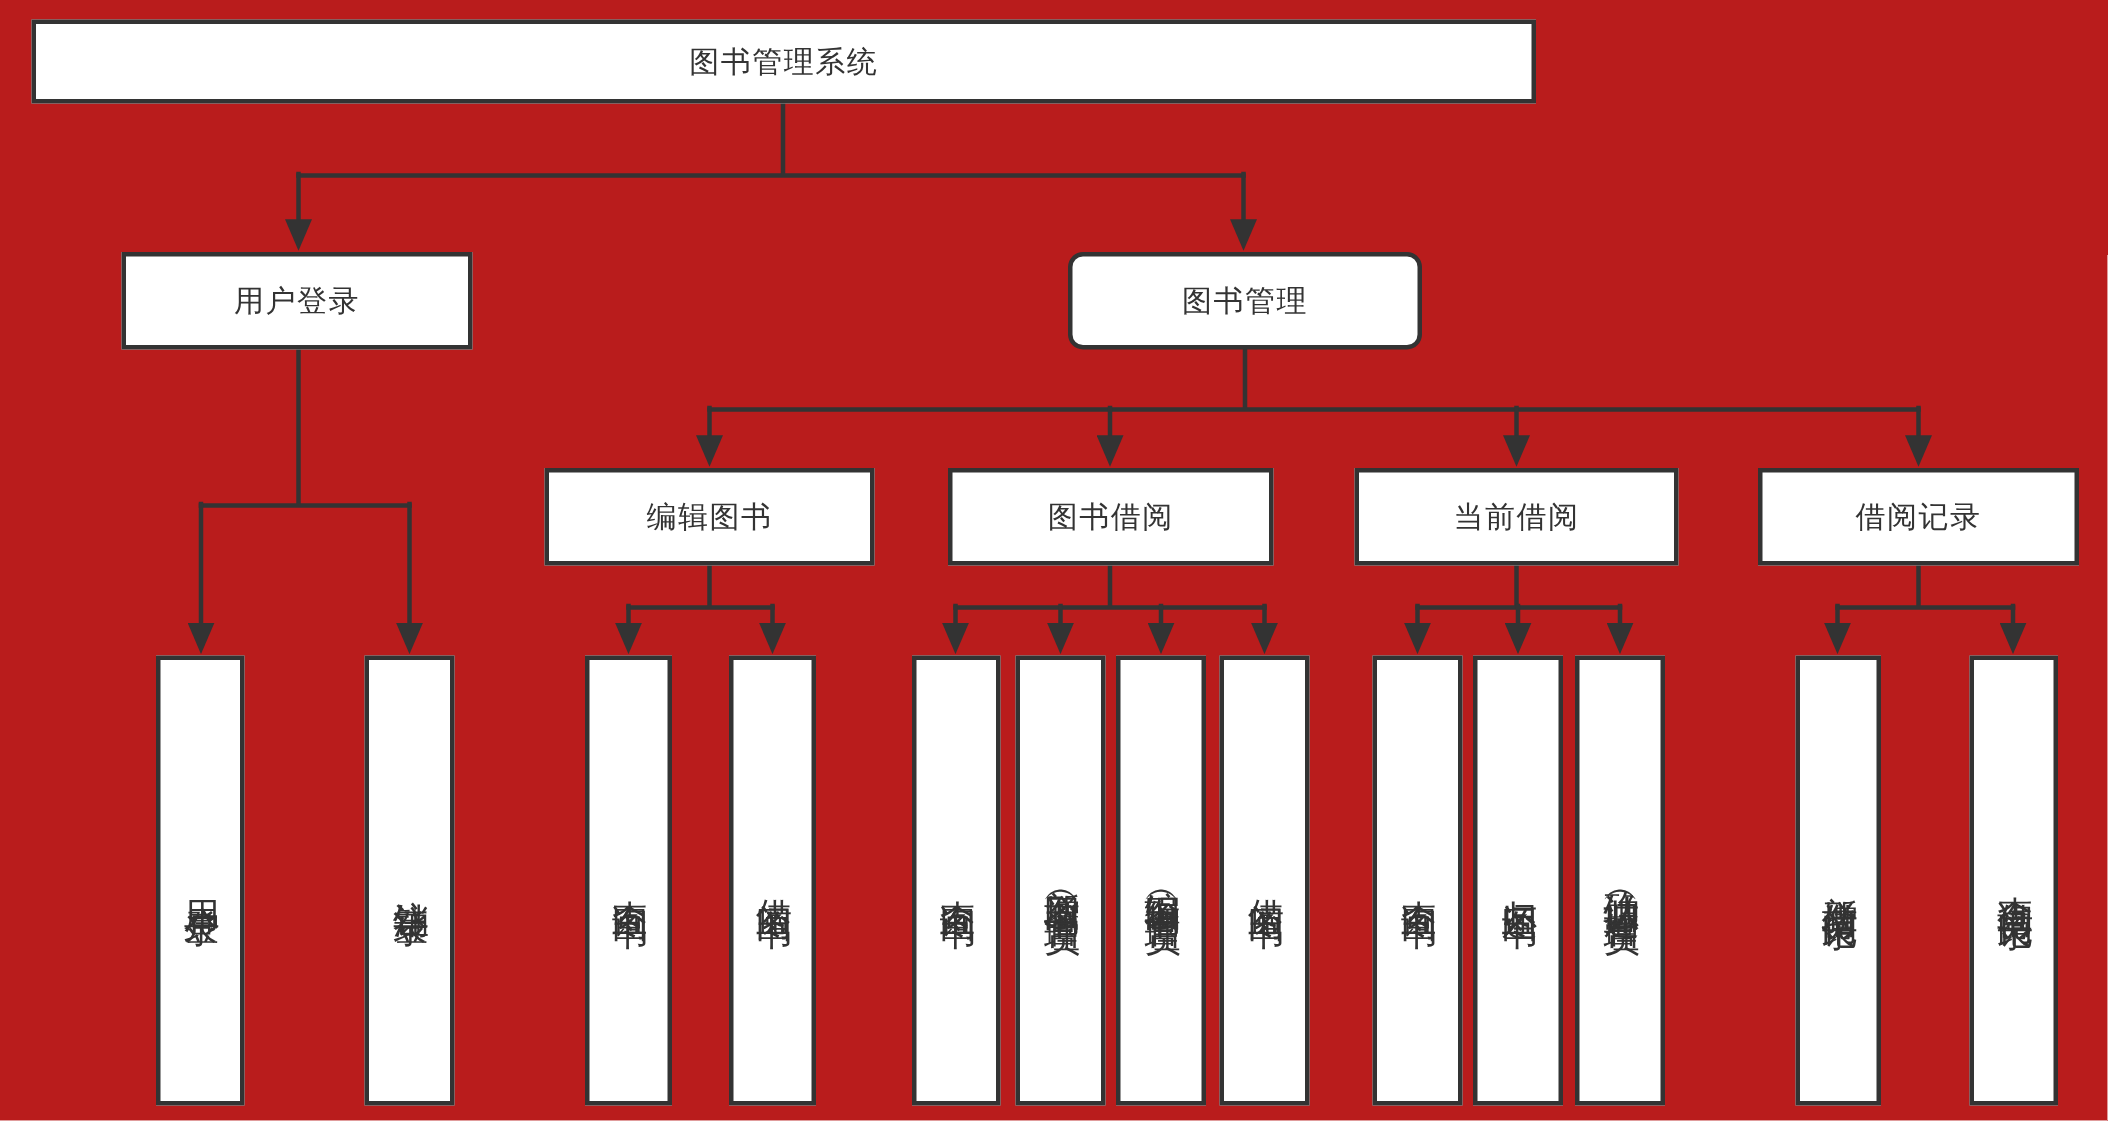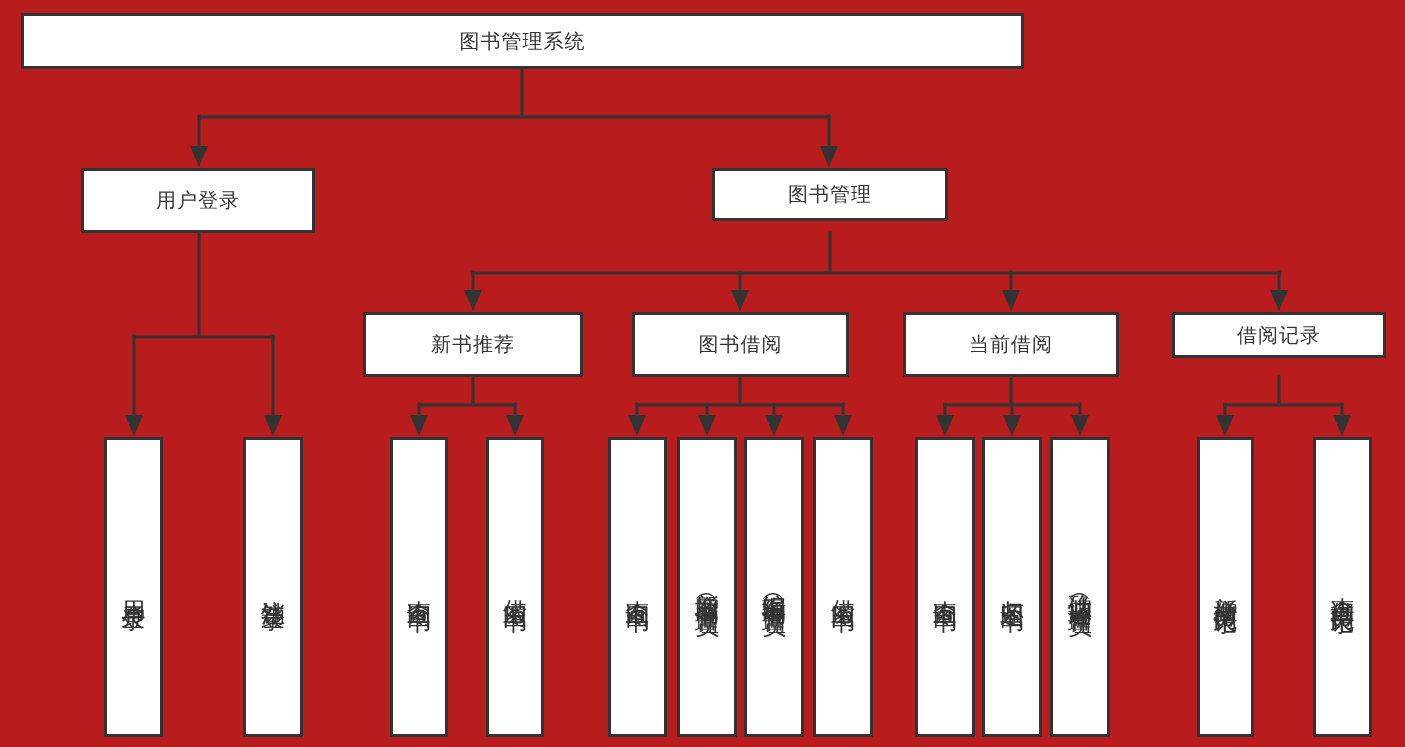--- a/index.html
+++ b/index.html
@@ -42,26 +42,26 @@
     writing-mode: vertical-rl;
     text-orientation: mixed;
     letter-spacing: 3px;
     line-height: 1.0;
     white-space: nowrap;
   }
   
   .n-root   { left: 21px;  top: 13px;  width: 1003px; height: 56px; }
   
   .n-login  { left: 81px;  top: 168px; width: 234px; height: 65px; }
-  .n-mgmt   { left: 712px; top: 168px; width: 236px; height: 53px; }
+  .n-mgmt   { left: 712px; top: 168px; width: 236px; height: 65px; border-radius: 10px; }
   
   .n-newbk  { left: 363px; top: 312px; width: 220px; height: 65px; }
   .n-borrow { left: 632px; top: 312px; width: 217px; height: 65px; }
   .n-curr   { left: 903px; top: 312px; width: 216px; height: 65px; }
-  .n-record { left: 1172px;top: 312px; width: 214px; height: 46px; }
+  .n-record { left: 1172px;top: 312px; width: 214px; height: 65px; }
   
   .leaf { top: 437px; height: 300px; }
   .lf-0  { left: 104px;  width: 59px; }
   .lf-1  { left: 243px;  width: 60px; }
   .lf-2  { left: 390px;  width: 58px; }
   .lf-3  { left: 486px;  width: 58px; }
   .lf-4  { left: 608px;  width: 59px; }
   .lf-5  { left: 677px;  width: 60px; }
   .lf-6  { left: 744px;  width: 60px; }
   .lf-7  { left: 813px;  width: 60px; }
@@ -147,21 +147,21 @@
   </div>
 
   <div class="node hnode n-login">
     <span>用户登录</span>
   </div>
   <div class="node hnode n-mgmt">
     <span>图书管理</span>
   </div>
 
   <div class="node hnode n-newbk">
-    <span>新书推荐</span>
+    <span>编辑图书</span>
   </div>
   <div class="node hnode n-borrow">
     <span>图书借阅</span>
   </div>
   <div class="node hnode n-curr">
     <span>当前借阅</span>
   </div>
   <div class="node hnode n-record">
     <span>借阅记录</span>
   </div>

